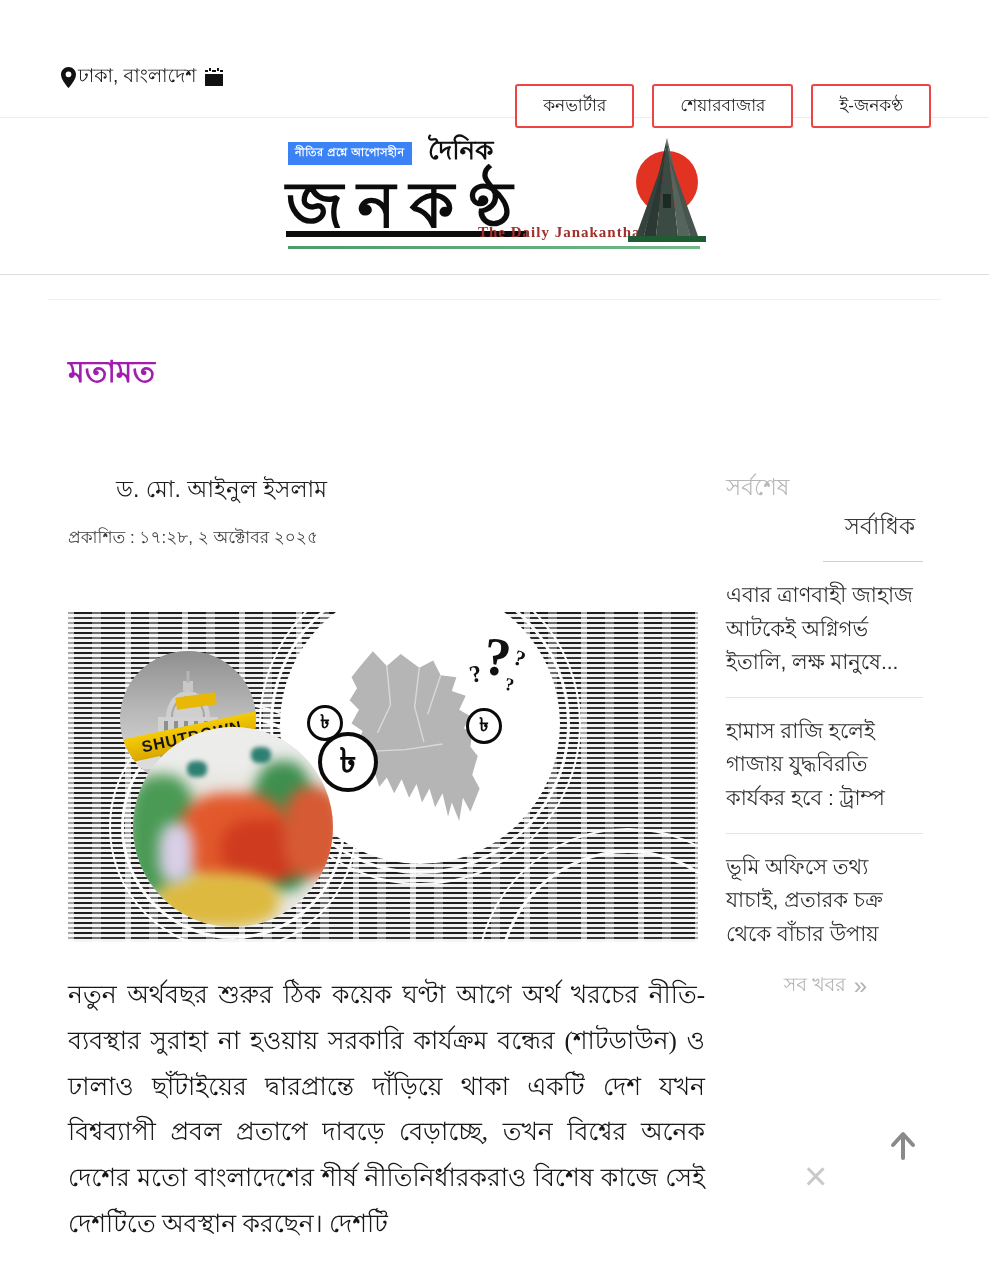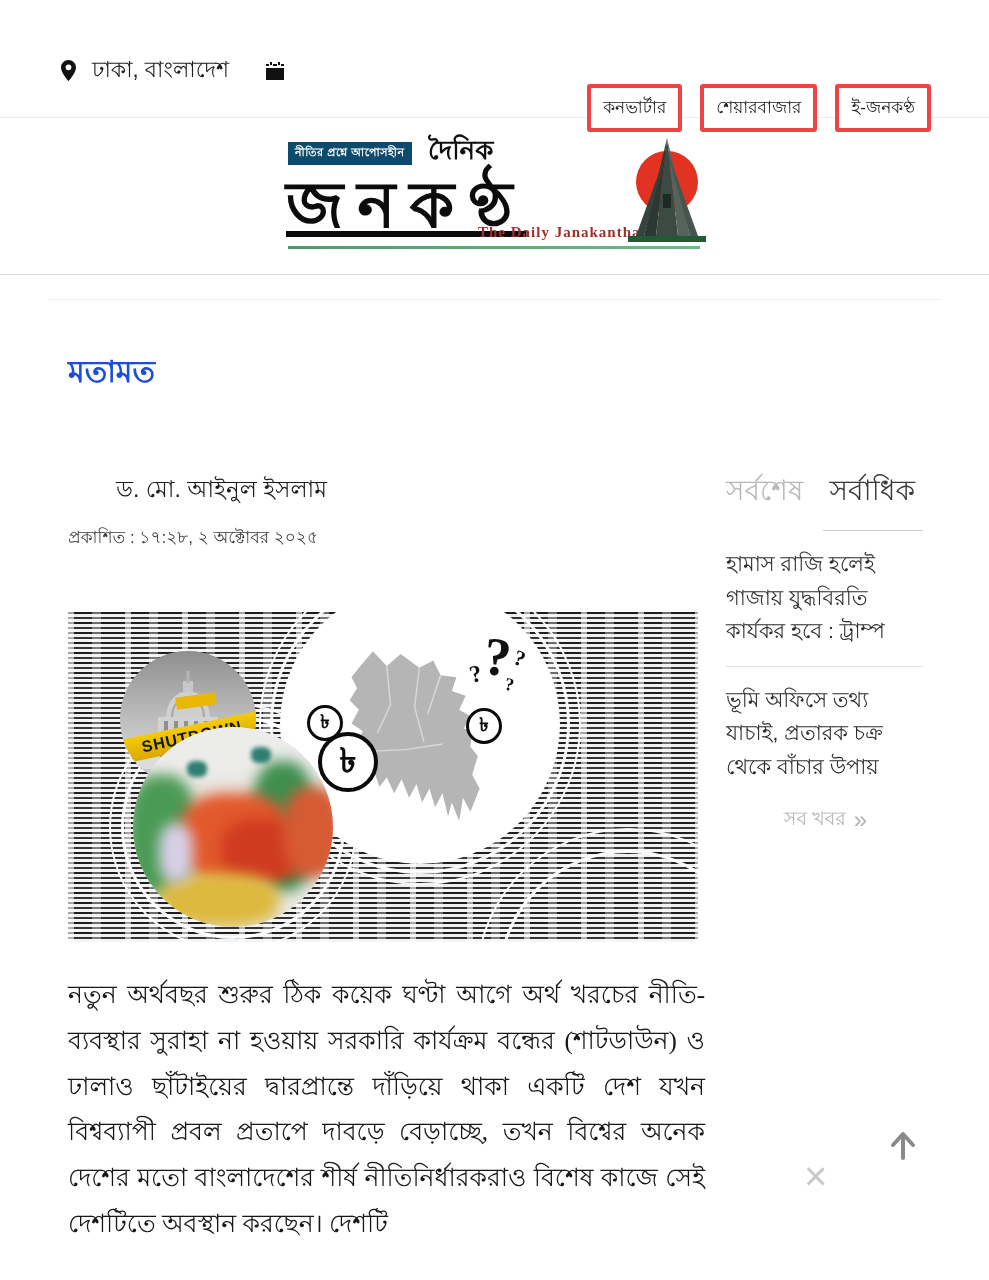--- a/index.html
+++ b/index.html
@@ -4,53 +4,53 @@
 <style>
   * { margin:0; padding:0; box-sizing:border-box; }
   html,body { background:#ffffff; }
   body {
     width:989px; height:1280px; margin:0 auto; position:relative; overflow:hidden;
     font-family:"Liberation Sans","DejaVu Sans",sans-serif; color:#1c1c1c;
   }
 
   
   .header-top { position:relative; height:118px; border-bottom:1px solid #ededed; }
-  .meta-row { position:absolute; left:58px; top:52px; display:flex; align-items:center; gap:14px; font-size:22px; color:#1d1d1d; }
+  .meta-row { position:absolute; left:58px; top:61px; display:flex; align-items:center; gap:0; font-size:19px; color:#1d1d1d; }
   .meta-row .icon { display:inline-flex; width:20px; height:22px; align-items:center; justify-content:center; }
   .meta-sep { width:8px; }
   .btn-row { position:absolute; right:58px; top:84px; display:flex; gap:18px; }
   .hdr-btn {
-    background:#fff; border:4px solid #ef4444; border-radius:3px; padding:6px 12px;
+    background:#fff; border:2px solid #ef4444; border-radius:3px; padding:6px 26px;
     font-size:17px; color:#222; cursor:pointer; font-family:inherit; position:relative; z-index:2;
   }
 
   
   .masthead { position:relative; height:140px; margin-top:10px; }
   .mast-slogan {
-    position:absolute; left:288px; top:14px; background:#0c4a6e; color:#fff;
+    position:absolute; left:288px; top:14px; background:#3b82f6; color:#fff;
     font-size:11px; font-weight:bold; padding:2px 7px; letter-spacing:.5px;
   }
   .mast-prefix { position:absolute; left:428px; top:2px; font-size:26px; font-weight:bold; color:#101010; }
   .mast-title {
     position:absolute; left:286px; top:28px; font-size:64px; font-weight:900; color:#0c0c0c;
     letter-spacing:14px; font-family:"Liberation Serif","DejaVu Serif",serif;text-decoration:underline;
   }
   .mast-sub {
     position:absolute; left:478px; top:96px; font-size:15px; font-weight:bold; color:#9e2f2a;
     font-family:"Liberation Serif","DejaVu Serif",serif; letter-spacing:1px;
   }
   .mast-monument { position:absolute; left:628px; top:8px; }
   .mast-underline { position:absolute; left:288px; width:412px; top:118px; height:3px;
     background:linear-gradient(90deg,#4f9a6a,#71b98a); }
 
   .rule-1 { border-top:1px solid #dedede; margin-top:6px; }
   .rule-2 { border-top:1px solid #f0f0f0; margin:24px 48px 0 48px; }
 
   
-  .section-title { margin:48px 0 0 68px; font-size:30px; color:#1d4ed8; }
+  .section-title { margin:48px 0 0 68px; font-size:30px; color:#a21caf; }
   .content { display:flex; padding:0 66px 0 68px; margin-top:46px; }
   .col-main { width:637px; }
   .col-side { width:197px; margin-left:auto; }
 
   .kicker { font-size:20px; color:#c62828; cursor:pointer; }
   .headline { margin-top:10px; font-size:38px; font-weight:bold; color:#0f0f0f; line-height:1.2; }
   .author { margin:26px 0 0 48px; font-size:23px; color:#1d1d1d; }
   .published { margin-top:14px; font-size:17px; color:#3d3d3d; }
 
   
@@ -98,21 +98,21 @@
   }
   .blob { position:absolute; filter:blur(7px); border-radius:40%; }
 
   
   .body-text {
     margin-top:30px; font-size:25px; line-height:1.83; text-align:justify; color:#171717;
     font-family:"Liberation Serif","DejaVu Serif",serif;
   }
 
   
-  .side-tabs { display:flex; margin-top:24px; font-size:28px; }
+  .side-tabs { display:flex; margin-top:24px; font-size:23px;flex-direction:column; }
   .tab-latest { color:#b8b8b8; cursor:pointer; }
   .tab-most { color:#3a3a3a; cursor:pointer; margin-left:auto; padding-right:8px; }
   .tab-underline { width:100px; margin-left:auto; border-bottom:1px solid #cfcfcf; margin-top:14px; }
   .side-item { padding:16px 0 18px 0; font-size:21px; line-height:1.6; color:#2c2c2c; cursor:pointer; }
   .side-item.bordered { border-bottom:1px solid #e4e4e4; }
   .all-news { display:flex; align-items:center; justify-content:center; gap:8px;
     color:#b3b3b3; font-size:19px; margin-top:2px; cursor:pointer; }
   .all-news .chev { font-size:24px; letter-spacing:-2px; }
 
   
@@ -258,20 +258,21 @@
     <p class="body-text">নতুন অর্থবছর শুরুর ঠিক কয়েক ঘণ্টা আগে অর্থ খরচের নীতি-ব্যবস্থার সুরাহা না হওয়ায় সরকারি কার্যক্রম বন্ধের (শাটডাউন) ও ঢালাও ছাঁটাইয়ের দ্বারপ্রান্তে দাঁড়িয়ে থাকা একটি দেশ যখন বিশ্বব্যাপী প্রবল প্রতাপে দাবড়ে বেড়াচ্ছে, তখন বিশ্বের অনেক দেশের মতো বাংলাদেশের শীর্ষ নীতিনির্ধারকরাও বিশেষ কাজে সেই দেশটিতে অবস্থান করছেন। দেশটি</p>
   </div>
 
   <div class="col-side">
     <div class="side-tabs">
       <span class="tab-latest">সর্বশেষ</span>
       <span class="tab-most">সর্বাধিক</span>
     </div>
     <div class="tab-underline"></div>
 
+    <div class="side-item bordered">এবার ত্রাণবাহী জাহাজ আটকেই অগ্নিগর্ভ ইতালি, লক্ষ মানুষে...</div>
     <div class="side-item bordered">হামাস রাজি হলেই গাজায় যুদ্ধবিরতি কার্যকর হবে : ট্রাম্প</div>
     <div class="side-item">ভূমি অফিসে তথ্য যাচাই, প্রতারক চক্র থেকে বাঁচার উপায়</div>
 
     <div class="all-news">
       <span>সব খবর</span>
       <span class="chev">»</span>
     </div>
   </div>
 </div>
 

